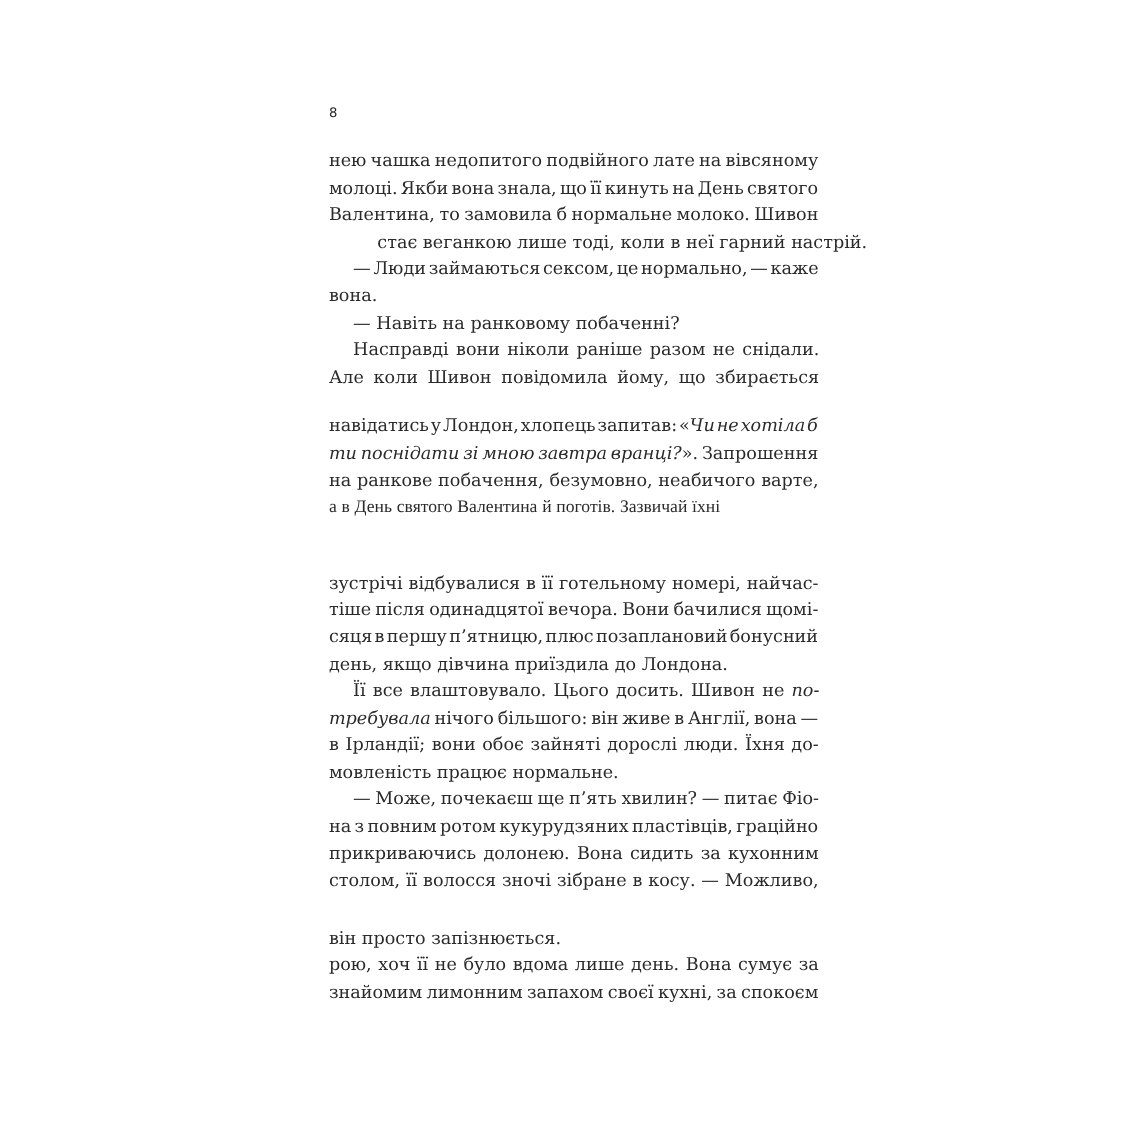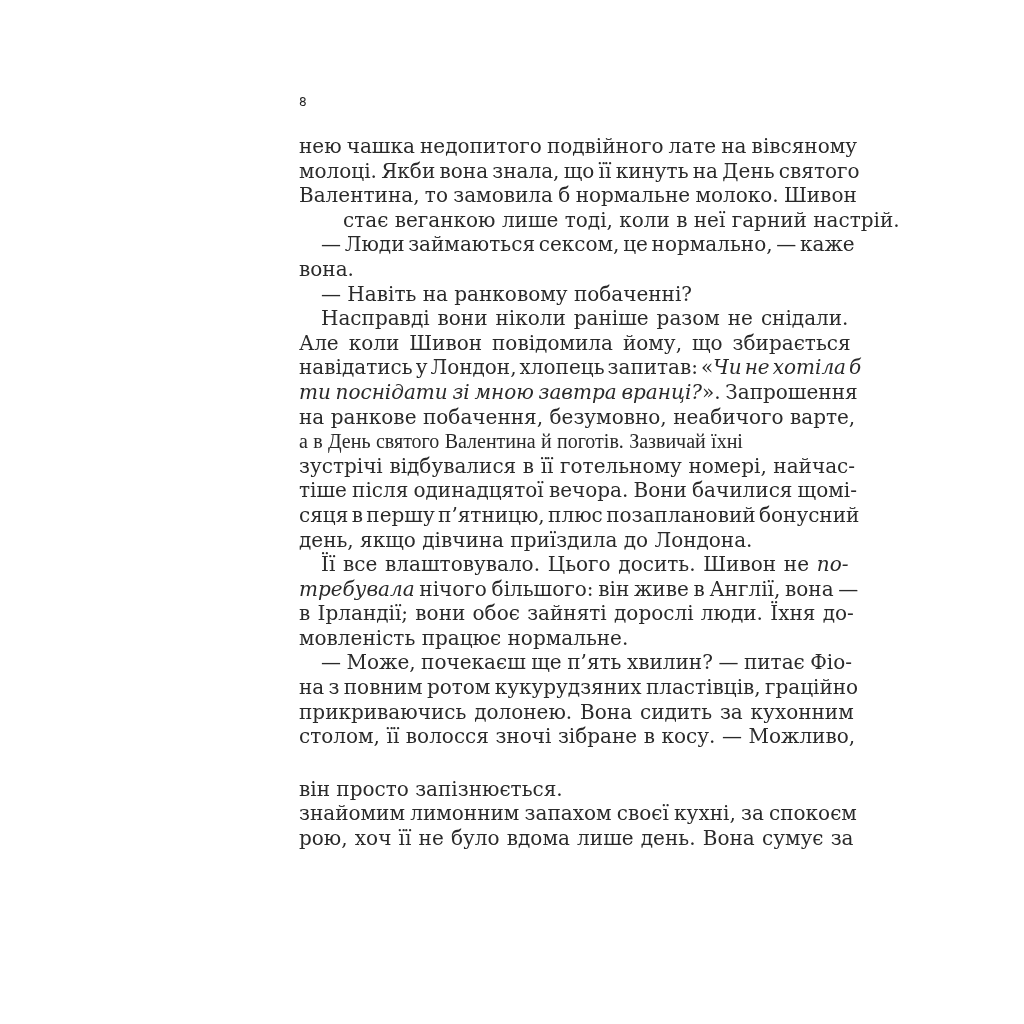--- a/index.html
+++ b/index.html
@@ -26,21 +26,21 @@
     font-family: "DejaVu Sans", sans-serif;
     font-size: 12px;
     color: #222222;
   }
   .text-block {
     position: absolute;
     left: 299px;
     top: 134px;
     width: 456px;
     font-family: "DejaVu Serif", serif;
-    font-size: 20px;
+    font-size: 16px;
     line-height: 24.6px;
     color: #2a2a2a;
   }
   .line {
     display: block;
     white-space: nowrap;
     text-align: justify;
     text-align-last: justify;
     height: 24.6px;
     overflow: visible;
@@ -63,33 +63,33 @@
   <div class="text-block" id="text-block">
       <div class="line" style="white-space: nowrap; text-align: left; text-align-last: left; word-spacing: -1.23698px;"><span>нею чашка недопитого подвійного лате на вівсяному</span></div>
       <div class="line" style="white-space: nowrap; text-align: left; text-align-last: left; word-spacing: -2.10069px;"><span>молоці. Якби вона знала, що її кинуть на День святого</span></div>
       <div class="line" style="white-space: nowrap; text-align: left; text-align-last: left; word-spacing: -1.02083px;"><span>Валентина, то замовила б нормальне молоко. Шивон</span></div>
       <div class="line last" style="white-space: nowrap; text-align: left; text-align-last: left; margin-left: 44px;"><span>стає веганкою лише тоді, коли в неї гарний настрій.</span></div>
       <div class="line indent" style="white-space: nowrap; text-align: left; text-align-last: left; word-spacing: -2.63839px;"><span>— Люди займаються сексом, це нормально, — каже</span></div>
       <div class="line last" style="white-space: nowrap; text-align: left; text-align-last: left;"><span>вона.</span></div>
       <div class="line indent last" style="white-space: nowrap; text-align: left; text-align-last: left;"><span>— Навіть на ранковому побаченні?</span></div>
       <div class="line indent" style="white-space: nowrap; text-align: left; text-align-last: left; word-spacing: 1.60156px;"><span>Насправді вони ніколи раніше разом не снідали.</span></div>
       <div class="line" style="white-space: nowrap; text-align: left; text-align-last: left; word-spacing: 3.64062px;"><span>Але коли Шивон повідомила йому, що збирається</span></div>
-      <div class="line" style="white-space: nowrap; text-align: left; text-align-last: left; word-spacing: -3.33203px;"><span>навідатись у Лондон, хлопець запитав: «</span><span class="seg-i">Чи не хотіла б</span></div>
+      <div class="line" style="white-space: nowrap; text-align: left; text-align-last: left; word-spacing: -3.33203px; margin-top: 20px;"><span>навідатись у Лондон, хлопець запитав: «</span><span class="seg-i">Чи не хотіла б</span></div>
       <div class="line" style="white-space: nowrap; text-align: left; text-align-last: left; word-spacing: -1.65104px;"><span class="seg-i">ти поснідати зі мною завтра вранці?</span><span>». Запрошення</span></div>
       <div class="line" style="white-space: nowrap; text-align: left; text-align-last: left; word-spacing: 0.165625px;"><span>на ранкове побачення, безумовно, неабичого варте,</span></div>
       <div class="line" style="white-space: nowrap; text-align: left; text-align-last: left; word-spacing: 0.322266px; font-family: Liberation Serif, serif;"><span>а в День святого Валентина й поготів. Зазвичай їхні</span></div>
-      <div class="line" style="white-space: nowrap; text-align: left; text-align-last: left; word-spacing: 0.260417px;"><span>зустрічі відбувалися в її готельному номері, найчас-</span></div>
+      <div class="line" style="white-space: nowrap; text-align: left; text-align-last: left; word-spacing: 0.260417px; margin-top: 44px;"><span>зустрічі відбувалися в її готельному номері, найчас-</span></div>
       <div class="line" style="white-space: nowrap; text-align: left; text-align-last: left; word-spacing: -1.1849px;"><span>тіше після одинадцятої вечора. Вони бачилися щомі-</span></div>
       <div class="line" style="white-space: nowrap; text-align: center; text-align-last: left; word-spacing: -2.97135px;"><span>сяця в першу п’ятницю, плюс позаплановий бонусний</span></div>
       <div class="line last" style="white-space: nowrap; text-align: left; text-align-last: left;"><span>день, якщо дівчина приїздила до Лондона.</span></div>
       <div class="line indent" style="white-space: nowrap; text-align: left; text-align-last: left; word-spacing: 1.38616px;"><span>Її все влаштовувало. Цього досить. Шивон не </span><span class="seg-i">по-</span></div>
       <div class="line" style="white-space: nowrap; text-align: left; text-align-last: left; word-spacing: -1.63672px;"><span class="seg-i">требувала</span><span> нічого більшого: він живе в Англії, вона —</span></div>
       <div class="line" style="white-space: nowrap; text-align: left; text-align-last: left; word-spacing: 0.927734px;"><span>в Ірландії; вони обоє зайняті дорослі люди. Їхня до-</span></div>
       <div class="line last" style="white-space: nowrap; text-align: left; text-align-last: left;"><span>мовленість працює нормальне.</span></div>
       <div class="line indent" style="white-space: nowrap; text-align: left; text-align-last: left; word-spacing: -0.855469px;"><span>— Може, почекаєш ще п’ять хвилин? — питає Фіо-</span></div>
       <div class="line" style="white-space: nowrap; text-align: left; text-align-last: left; word-spacing: -2.05729px;"><span>на з повним ротом кукурудзяних пластівців, граційно</span></div>
       <div class="line" style="white-space: nowrap; text-align: left; text-align-last: left; word-spacing: 1.5px;"><span>прикриваючись долонею. Вона сидить за кухонним</span></div>
       <div class="line" style="white-space: nowrap; text-align: left; text-align-last: left; word-spacing: 0.189453px;"><span>столом, її волосся зночі зібране в косу. — Можливо,</span></div>
       <div class="line last" style="white-space: nowrap; text-align: left; text-align-last: left; margin-top: 28px;"><span>він просто запізнюється.</span></div>
+      <div class="line" style="white-space: nowrap; text-align: left; text-align-last: left; word-spacing: 0.865625px;"><span>рою, хоч її не було вдома лише день. Вона сумує за</span></div>
       <div class="line" style="white-space: nowrap; text-align: left; text-align-last: left; word-spacing: -1.13281px;"><span>знайомим лимонним запахом своєї кухні, за спокоєм</span></div>
-      <div class="line" style="white-space: nowrap; text-align: left; text-align-last: left; word-spacing: 0.865625px;"><span>рою, хоч її не було вдома лише день. Вона сумує за</span></div>
     </div>
 </div>
 
 </body></html>

